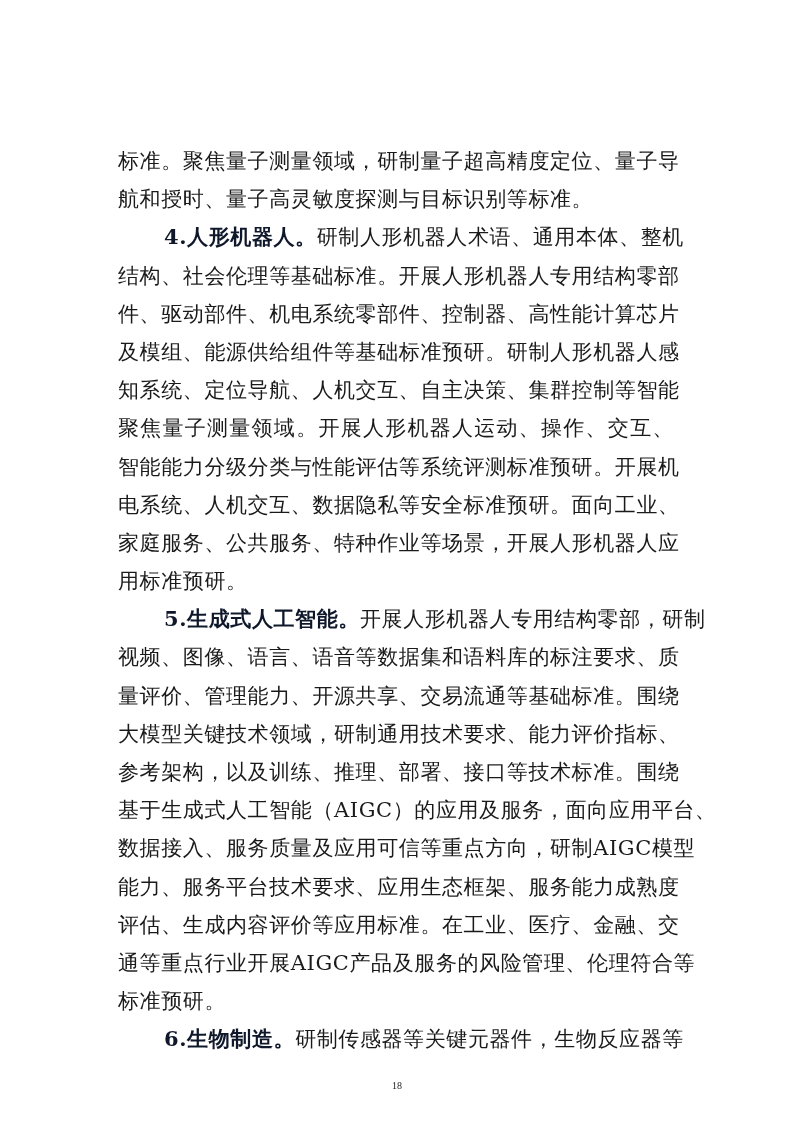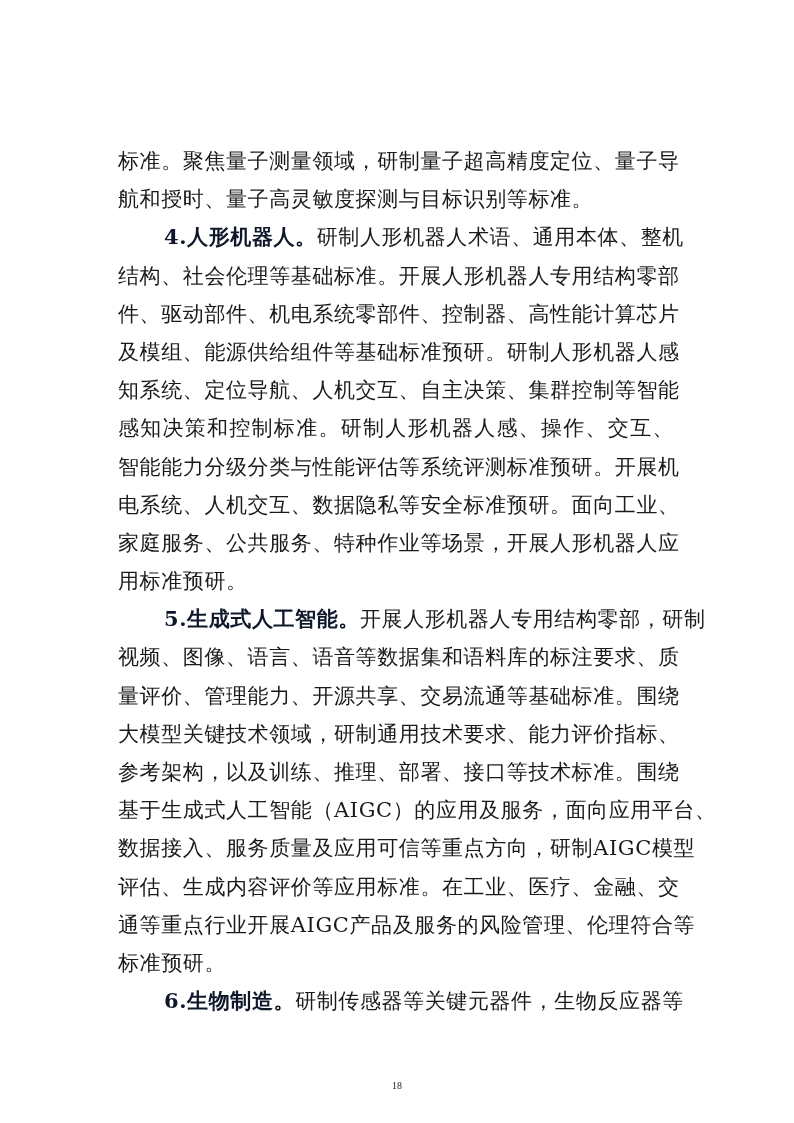--- a/index.html
+++ b/index.html
@@ -25,31 +25,32 @@
 
 <div class="page">
   <div class="content">
     <span class="line">标准。聚焦量子测量领域，研制量子超高精度定位、量子导</span>
     <span class="line last">航和授时、量子高灵敏度探测与目标识别等标准。</span>
     <span class="line indent"><span class="heading">4.人形机器人。</span><span>研制人形机器人术语、通用本体、整机</span></span>
     <span class="line">结构、社会伦理等基础标准。开展人形机器人专用结构零部</span>
     <span class="line">件、驱动部件、机电系统零部件、控制器、高性能计算芯片</span>
     <span class="line">及模组、能源供给组件等基础标准预研。研制人形机器人感</span>
     <span class="line">知系统、定位导航、人机交互、自主决策、集群控制等智能</span>
-    <span class="line">感知决策和控制标准。研制人形机器人感、操作、交互、</span>
+    <span class="line">聚焦量子测量领域。开展人形机器人运动、操作、交互、</span>
     <span class="line">智能能力分级分类与性能评估等系统评测标准预研。开展机</span>
     <span class="line">电系统、人机交互、数据隐私等安全标准预研。面向工业、</span>
     <span class="line">家庭服务、公共服务、特种作业等场景，开展人形机器人应</span>
     <span class="line last">用标准预研。</span>
     <span class="line indent"><span class="heading">5.生成式人工智能。</span><span>开展人形机器人专用结构零部，研制</span></span>
     <span class="line">视频、图像、语言、语音等数据集和语料库的标注要求、质</span>
     <span class="line">量评价、管理能力、开源共享、交易流通等基础标准。围绕</span>
     <span class="line">大模型关键技术领域，研制通用技术要求、能力评价指标、</span>
     <span class="line">参考架构，以及训练、推理、部署、接口等技术标准。围绕</span>
     <span class="line">基于生成式人工智能（AIGC）的应用及服务，面向应用平台、</span>
     <span class="line">数据接入、服务质量及应用可信等重点方向，研制AIGC模型</span>
+    <span class="line">能力、服务平台技术要求、应用生态框架、服务能力成熟度</span>
     <span class="line">评估、生成内容评价等应用标准。在工业、医疗、金融、交</span>
     <span class="line">通等重点行业开展AIGC产品及服务的风险管理、伦理符合等</span>
     <span class="line last">标准预研。</span>
     <span class="line indent"><span class="heading">6.生物制造。</span><span>研制传感器等关键元器件，生物反应器等</span></span>
   </div>
   <div class="page-number">18</div>
 </div>
 
 </body></html>

